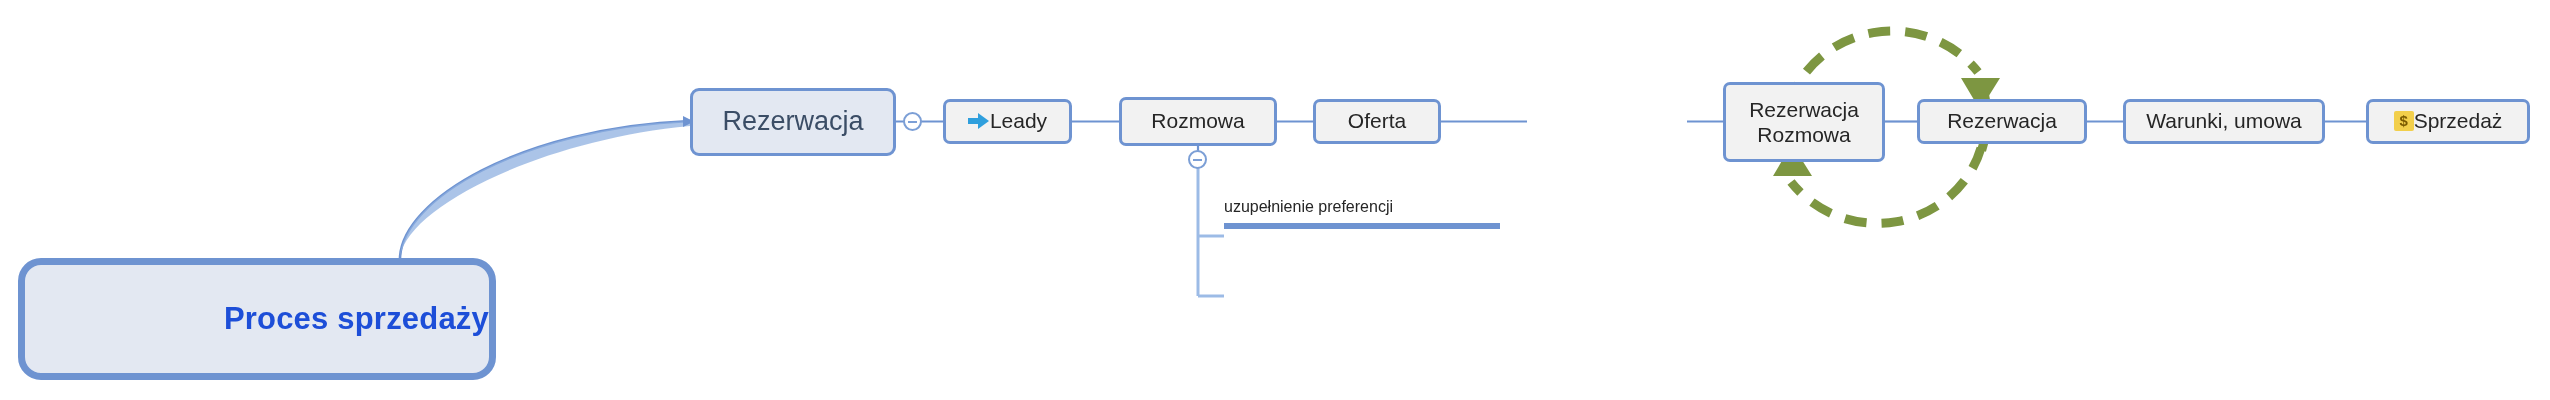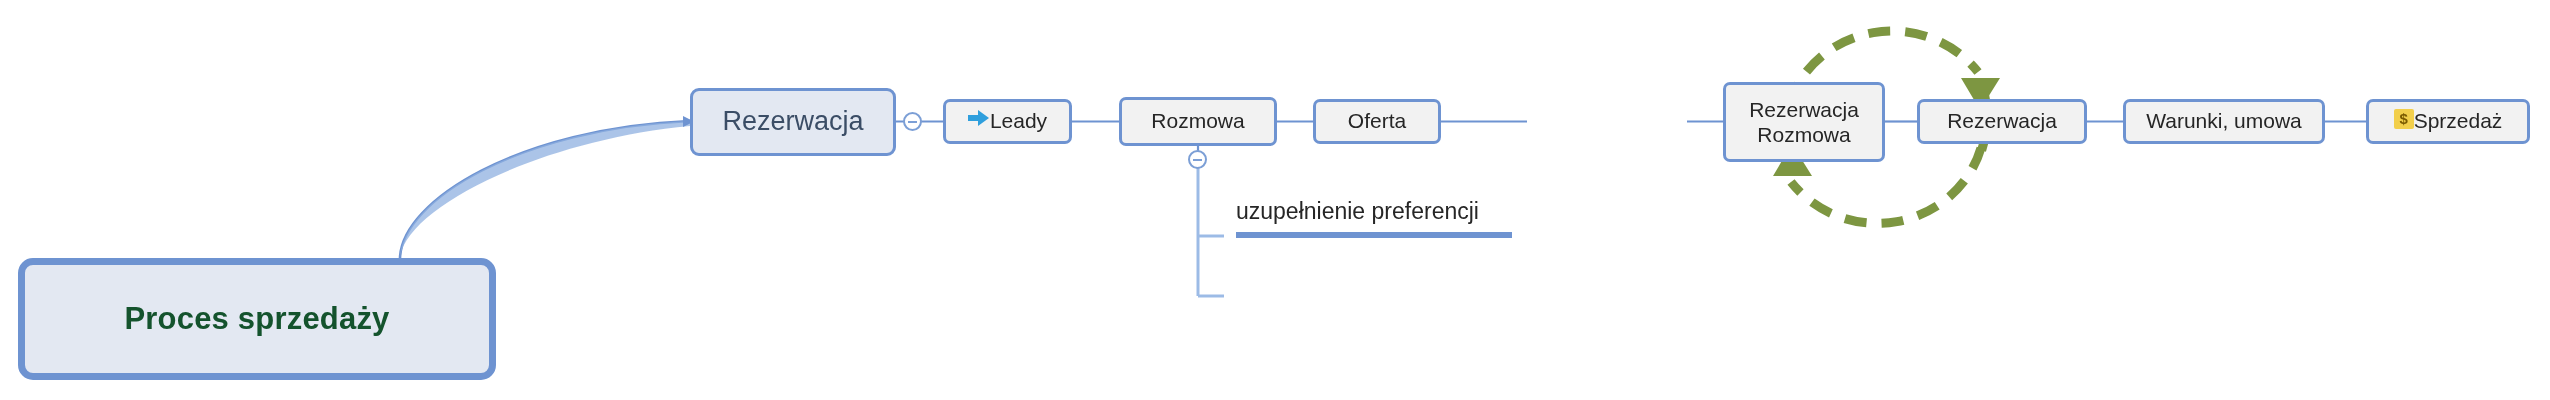--- a/index.html
+++ b/index.html
@@ -45,42 +45,43 @@
     white-space: nowrap;
     z-index: 3;
   }
   .node .lbl { display: block; }
   .node.two-line { line-height: 1.2; }
 
   
   .node.root {
     background: #e3e8f2;
     border: 7px solid #6e93d1;
-    border-radius: 15px;
-    color: #14532d;
+    border-radius: 23px;
+    color: #1d4ed8;
     font-size: 31px;
     font-weight: bold;
     letter-spacing: .2px;
+    justify-content: flex-end;
   }
   
   .node.level1 {
     background: #e3e8f2;
     border: 3px solid #6e93d1;
     border-radius: 9px;
     color: #3b4d66;
     font-size: 27px;
   }
   
   .node.alert {
     border-color: #e8701a;
   }
 
   .node-inner {
     display: flex;
-    align-items: flex-start;
+    align-items: center;
     gap: 0;
   }
 
   
   .icon-arrow-right {
     display: inline-block;
     width: 22px;
     height: 18px;
     position: relative;
     flex: 0 0 auto;
@@ -133,27 +134,26 @@
     top: 6.5px;
     width: 9px;
     height: 2px;
     background: #7c9fd6;
   }
 
   
   .leaf {
     position: absolute;
     box-sizing: border-box;
-    font-size: 23px;
+    font-size: 16px;
     color: #262626;
     white-space: nowrap;
     padding-bottom: 7px;
     border-bottom: 6px solid #6e93d1;
     z-index: 3;
-    margin-left: 12px;
   }
 </style>
 </head>
 <body>
 
 <div id="canvas">
 
   <svg id="wiresvg" viewBox="0 0 2550 400" xmlns="http://www.w3.org/2000/svg">
     <defs>
       <marker id="arrowBlue" markerWidth="7" markerHeight="7" refX="6" refY="3.5" orient="auto" markerUnits="userSpaceOnUse">

